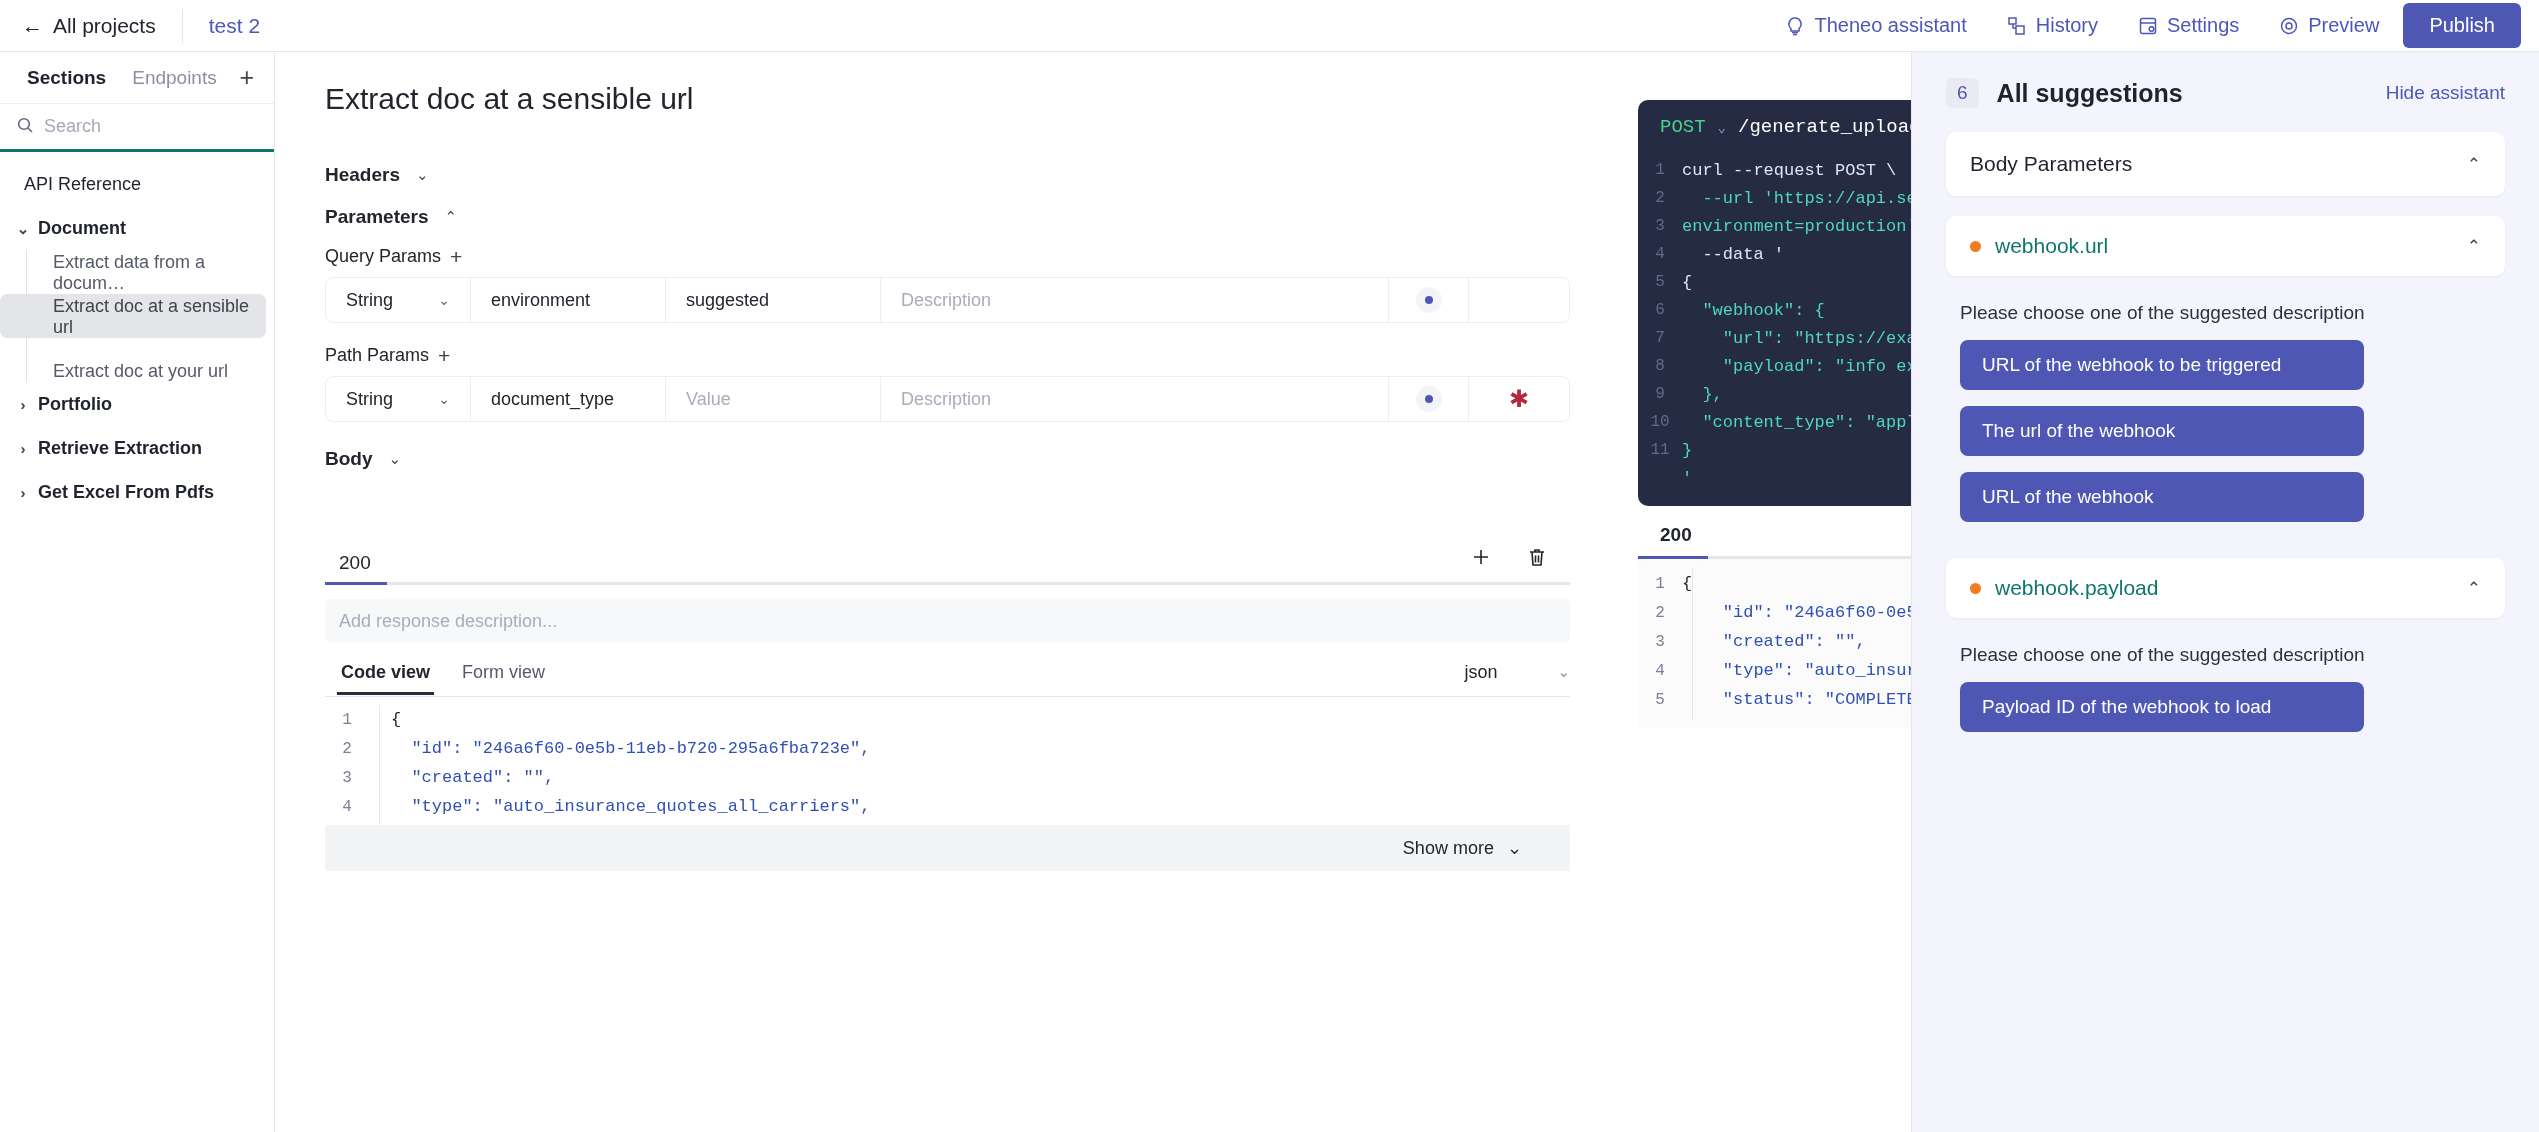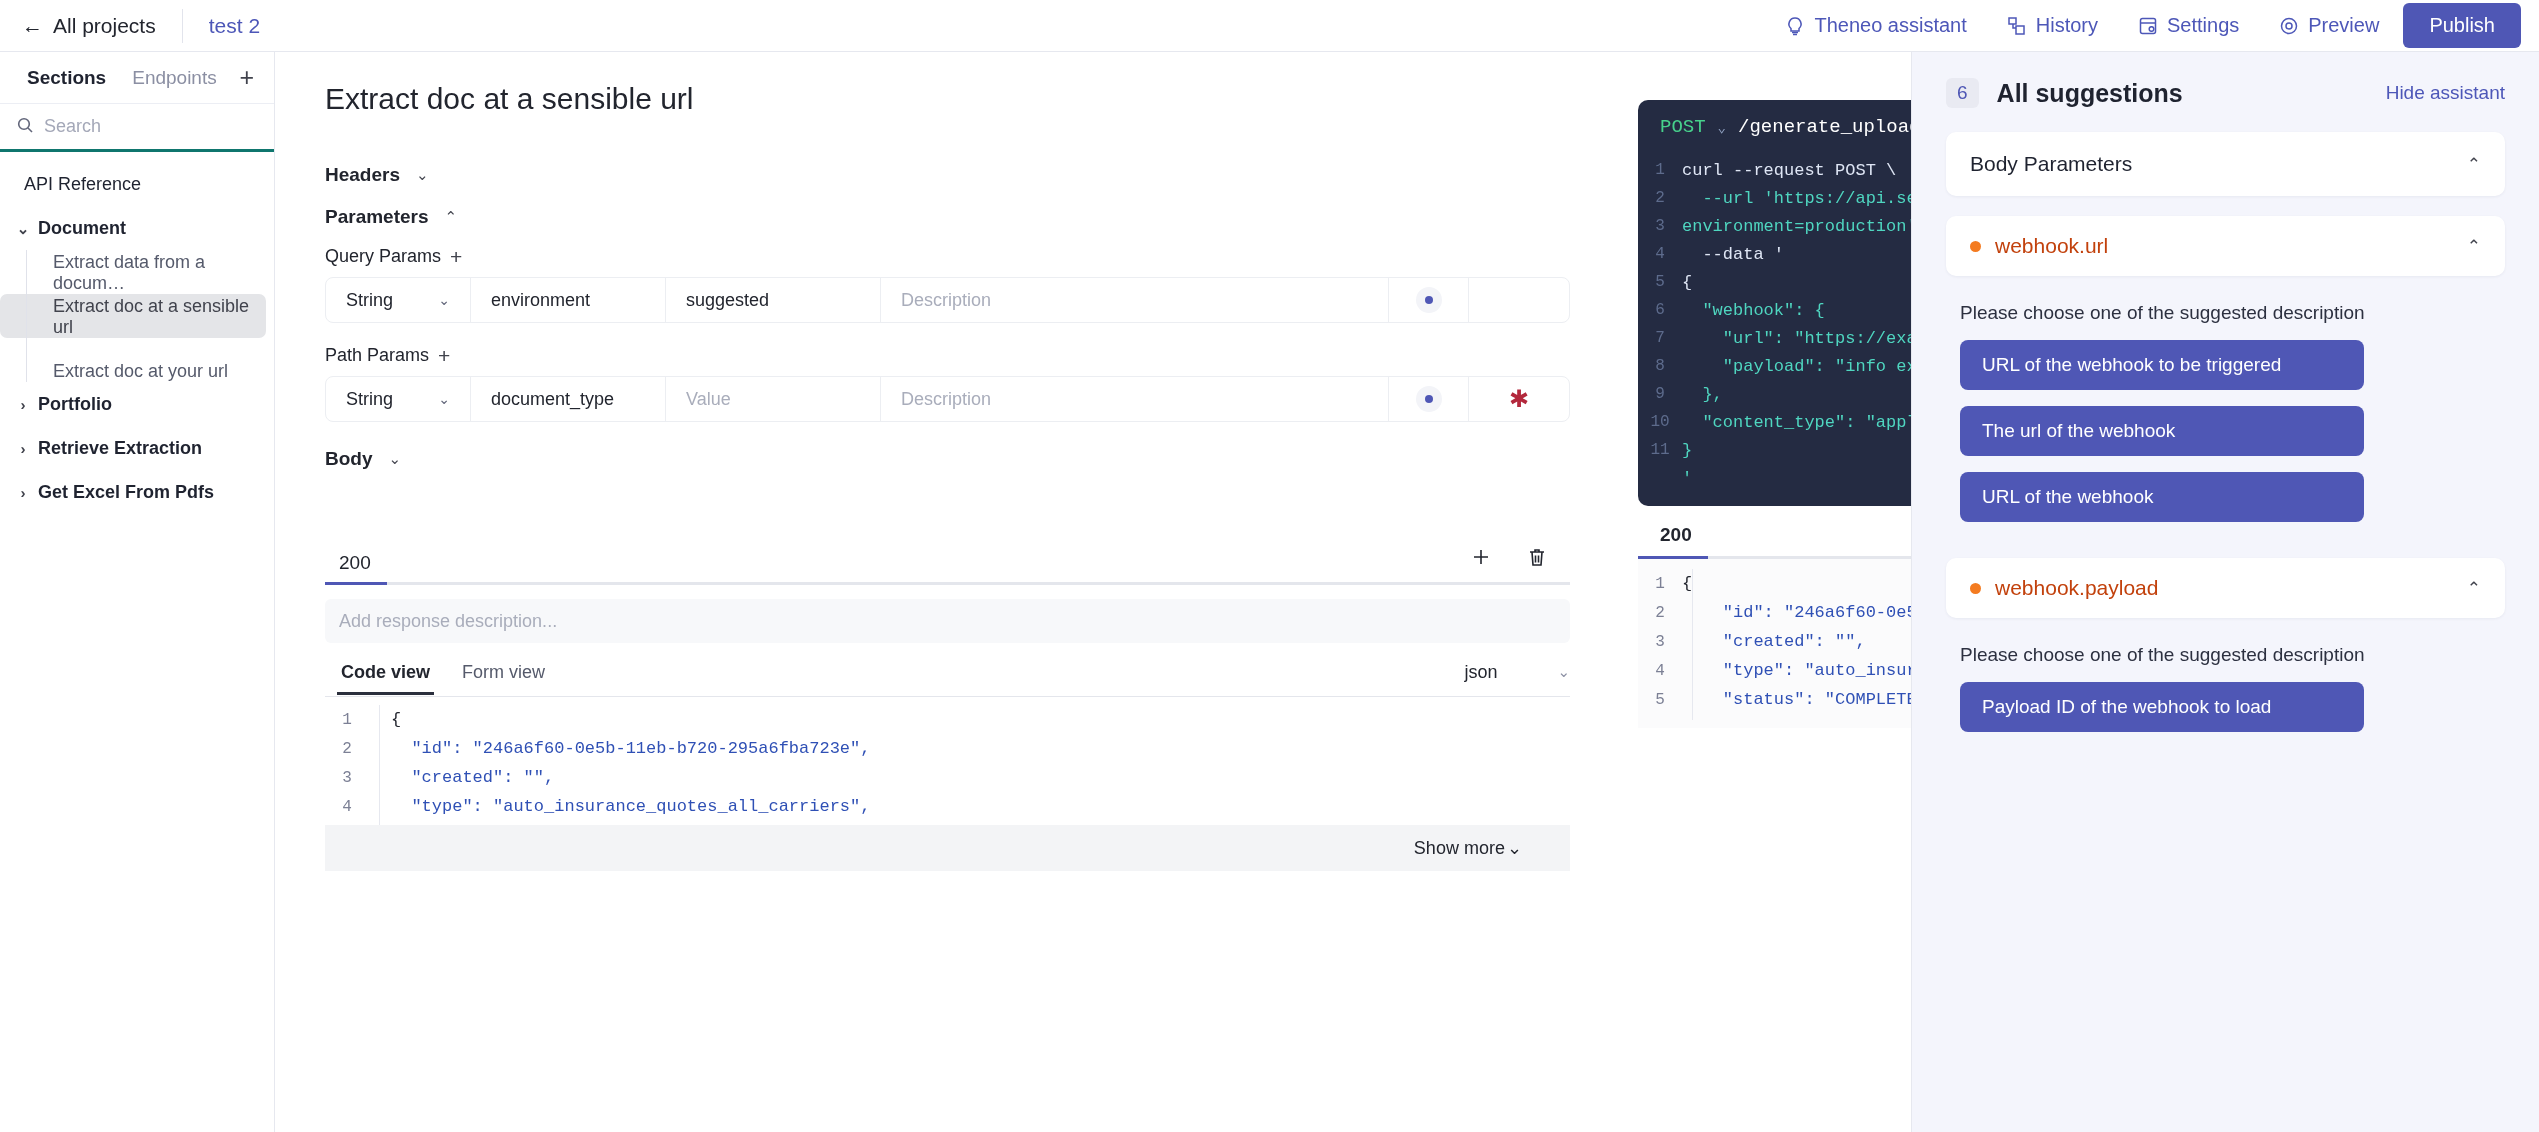--- a/index.html
+++ b/index.html
@@ -193,21 +193,21 @@
   }
   .cline .ctext { padding-left: 22px; position: relative; }
   .code-gutter {
     position: absolute; left: 54px; top: 8px; bottom: 0; width: 1px; background: #e6e8ef;
   }
   .k-str { color: #2f50b5; }
   .k-punc { color: #22252e; }
   .show-more {
     margin-left: 50px; width: 1245px; height: 46px; background: #f3f4f6;
     display: flex; align-items: center; justify-content: flex-end;
-    padding-right: 48px; gap: 2px; font-size: 18px; color: #22252e; cursor: pointer;
+    padding-right: 48px; gap: 13px; font-size: 18px; color: #22252e; cursor: pointer;
   }
 
   
   .codepanel {
     position: absolute; top: 100px; left: 1638px; width: 620px; z-index: 10;
   }
   .cp-dark {
     background: #242b42; border-radius: 10px; overflow: hidden; width: 620px;
   }
   .cp-head {
@@ -256,21 +256,21 @@
   }
   .as-card-title { font-size: 21px; color: #1f2330; }
   .as-card .chev { margin-left: auto; font-size: 17px; color: #41434d; }
   .as-group { margin: 20px 34px 0 34px; }
   .as-group-head {
     background: #fff; border-radius: 10px; padding: 18px 24px;
     display: flex; align-items: center; gap: 14px;
     box-shadow: 0 1px 3px rgba(25,30,60,.06); cursor: pointer;
   }
   .as-bullet { width: 11px; height: 11px; border-radius: 50%; background: #f47b20; flex: 0 0 11px; }
-  .as-group-title { font-size: 21px; color: #c2410c; }
+  .as-group-title { font-size: 21px; color: #0f766e; }
   .as-group-head .chev { margin-left: auto; font-size: 17px; color: #41434d; }
   .as-prompt { font-size: 19px; color: #2c3040; padding: 26px 0 0 14px; }
   .as-chip {
     margin: 16px 0 0 14px; background: #4f57b5; color: #fff;
     border-radius: 8px; padding: 14px 22px; font-size: 19px;
     width: 404px; cursor: pointer;
   }
 </style>
 </head>
 <body>

